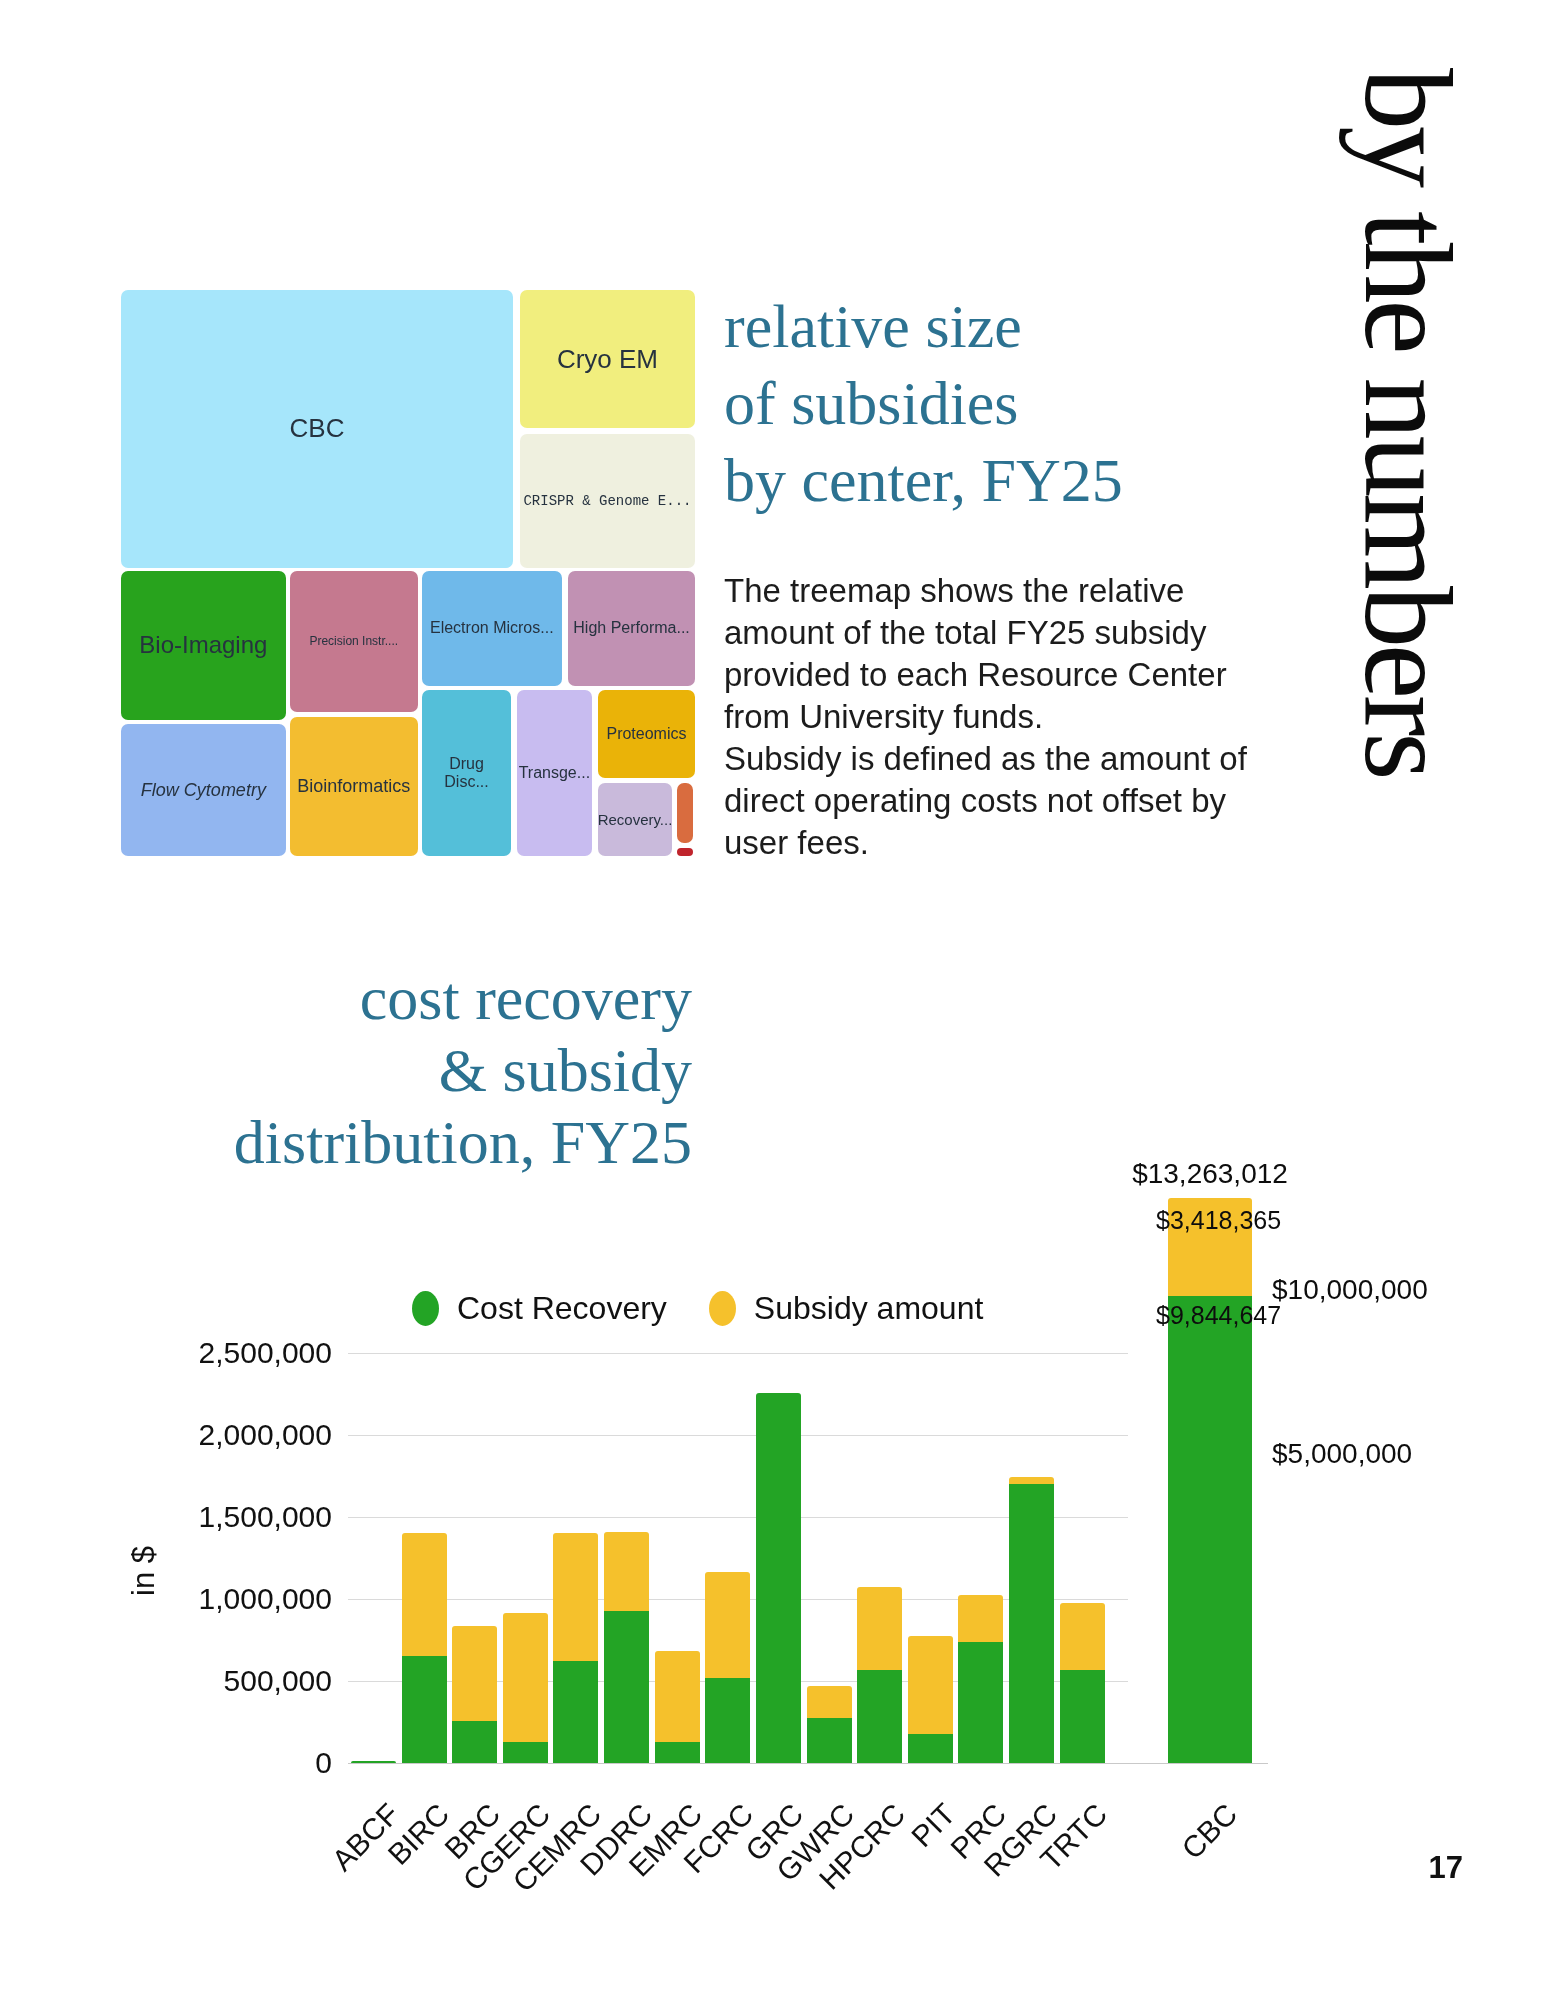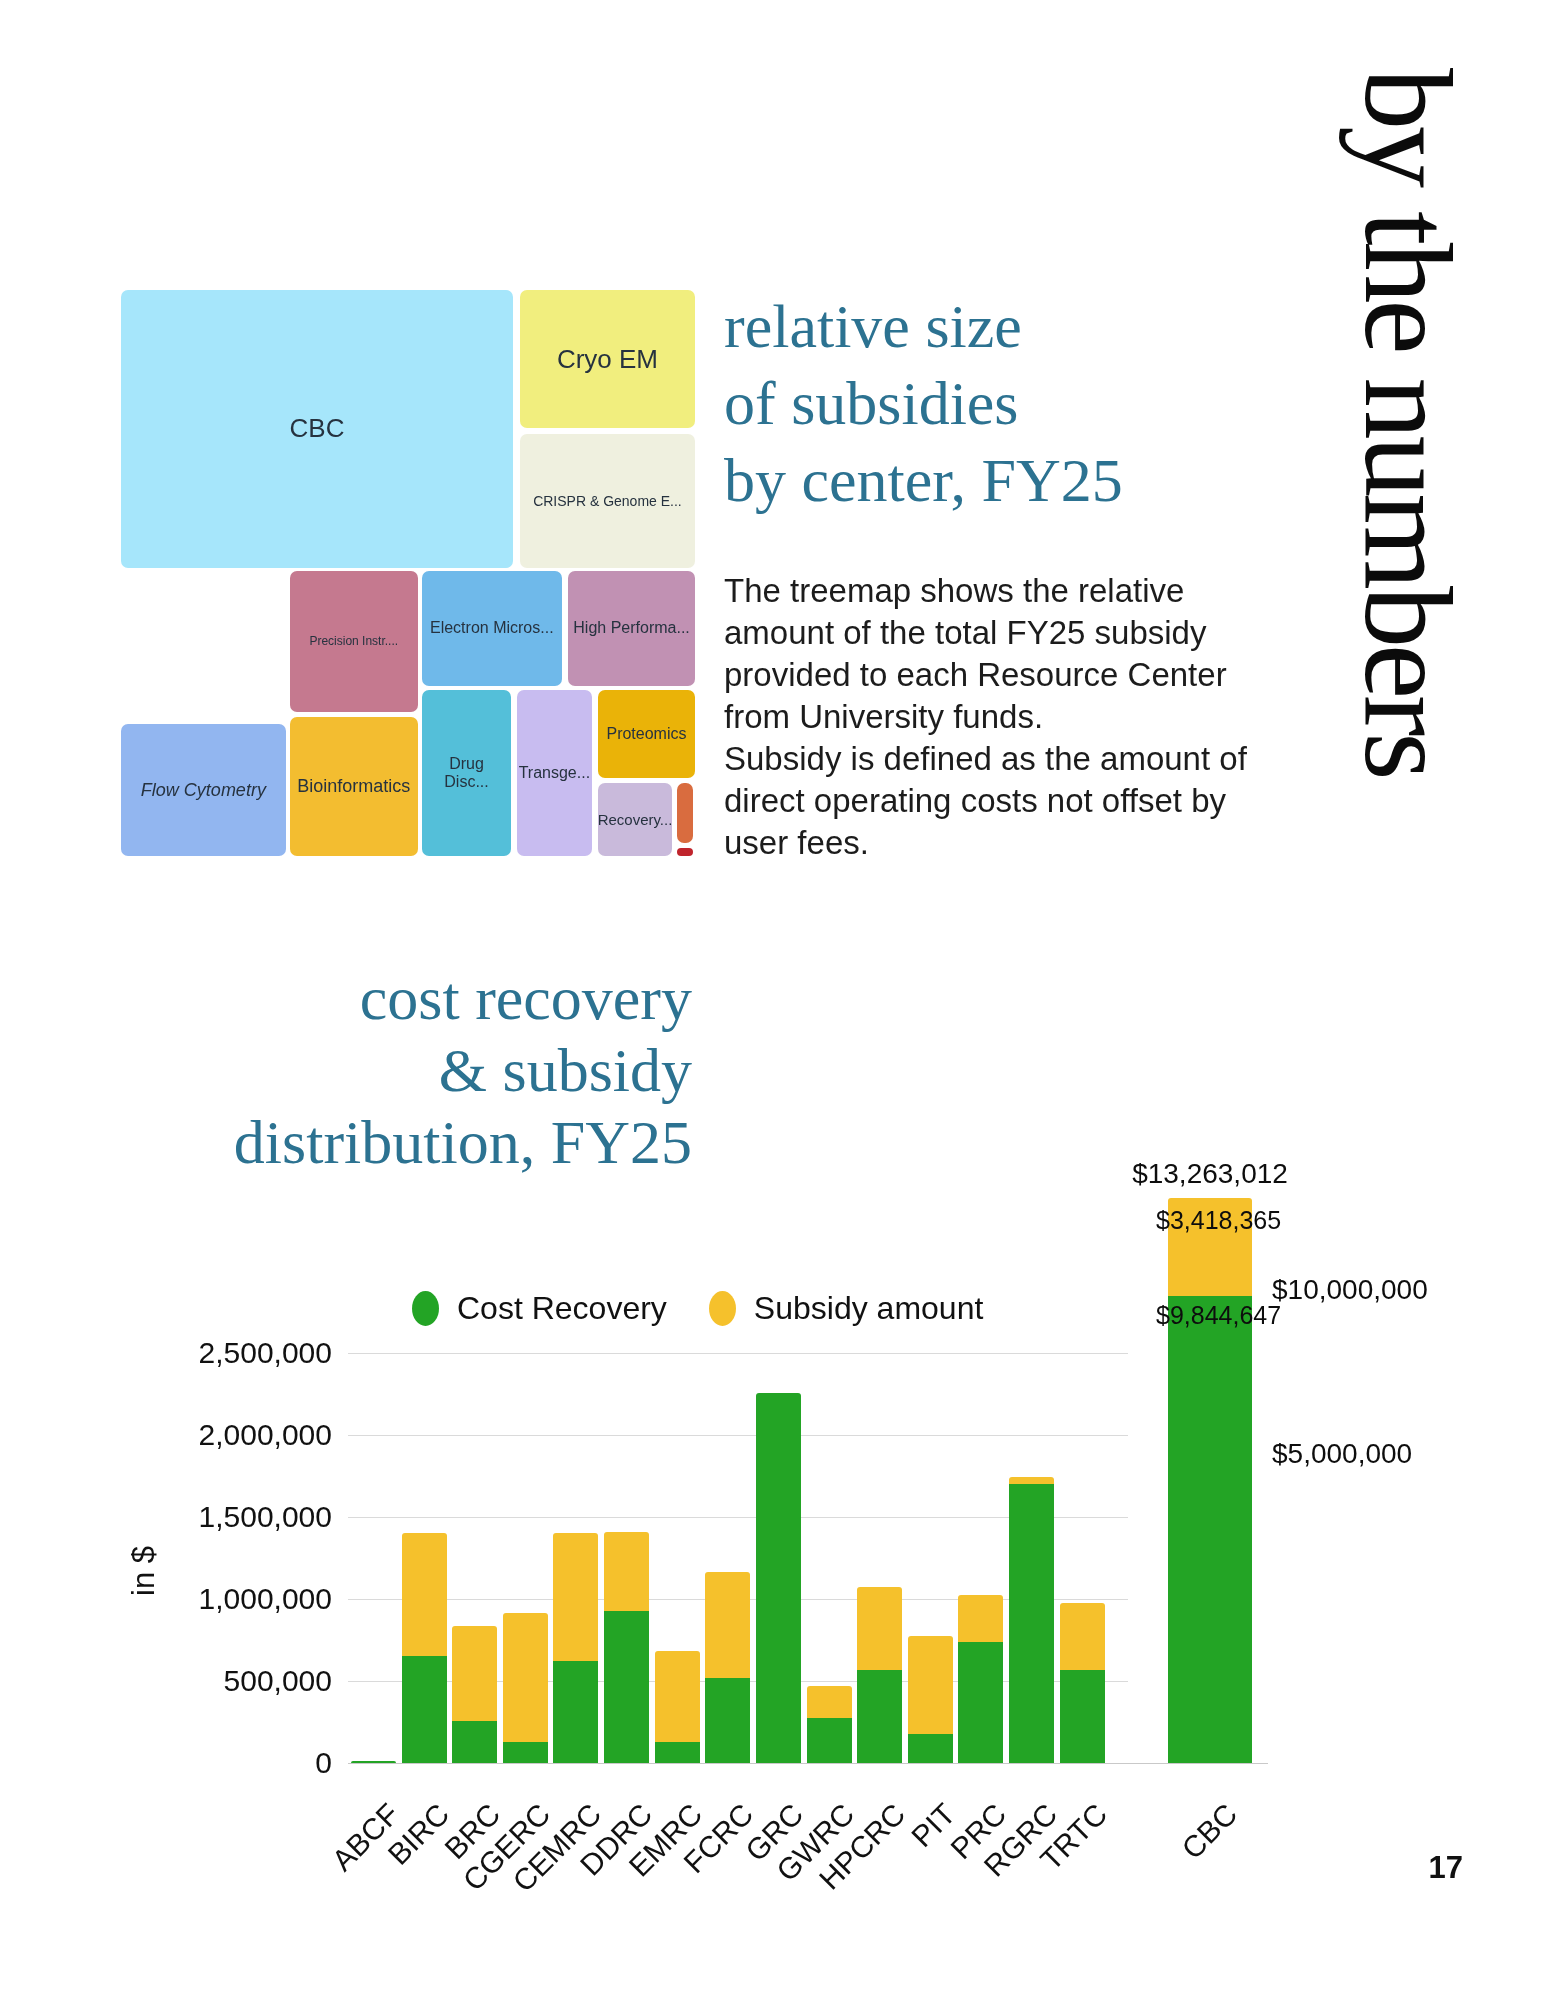--- a/index.html
+++ b/index.html
@@ -51,22 +51,25 @@
 
   <div class="banner">by the numbers</div>
 
   <div id="treemap">
       <div class="tile" style="left: 0%; top: 0%; width: 68.3%; height: 49.1%; background: rgb(166, 230, 251); font-size: 26px;">
         <span>CBC</span>
       </div>
       <div class="tile" style="left: 69.5%; top: 0%; width: 30.5%; height: 24.4%; background: rgb(241, 238, 126); font-size: 26px;">
         <span>Cryo EM</span>
       </div>
-      <div class="tile" style="left: 69.5%; top: 25.4%; width: 30.5%; height: 23.7%; background: rgb(239, 240, 223); font-size: 14px;">
+      <div class="tile" style="left: 69.5%; top: 25.4%; width: 30.5%; height: 23.7%; background: rgb(239, 240, 223); font-size: 14px; font-family: Liberation Mono, monospace;">
         <span>CRISPR &amp; Genome E...</span>
+      </div>
+      <div class="tile" style="left: 0%; top: 49.6%; width: 28.7%; height: 26.4%; background: rgb(40, 163, 29); font-size: 24px;">
+        <span>Bio-Imaging</span>
       </div>
       <div class="tile" style="left: 29.4%; top: 49.6%; width: 22.3%; height: 25%; background: rgb(197, 121, 143); font-size: 12px;">
         <span>Precision Instr....</span>
       </div>
       <div class="tile" style="left: 52.4%; top: 49.6%; width: 24.4%; height: 20.4%; background: rgb(111, 185, 234); font-size: 16px;">
         <span>Electron Micros...</span>
       </div>
       <div class="tile" style="left: 77.9%; top: 49.6%; width: 22.1%; height: 20.4%; background: rgb(193, 145, 179); font-size: 16px;">
         <span>High Performa...</span>
       </div>

